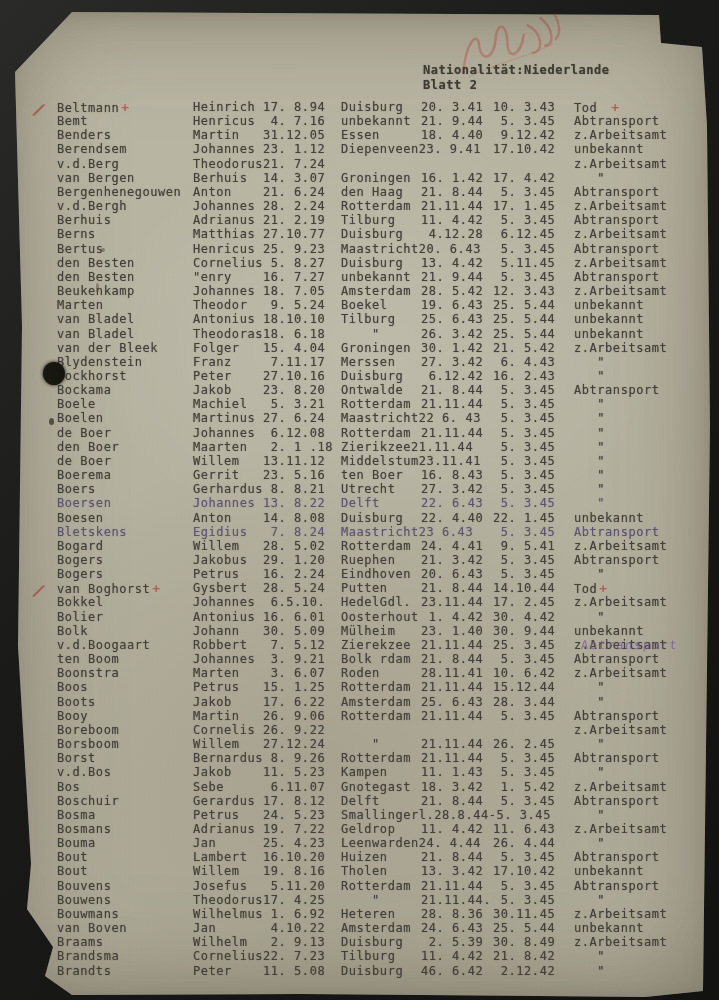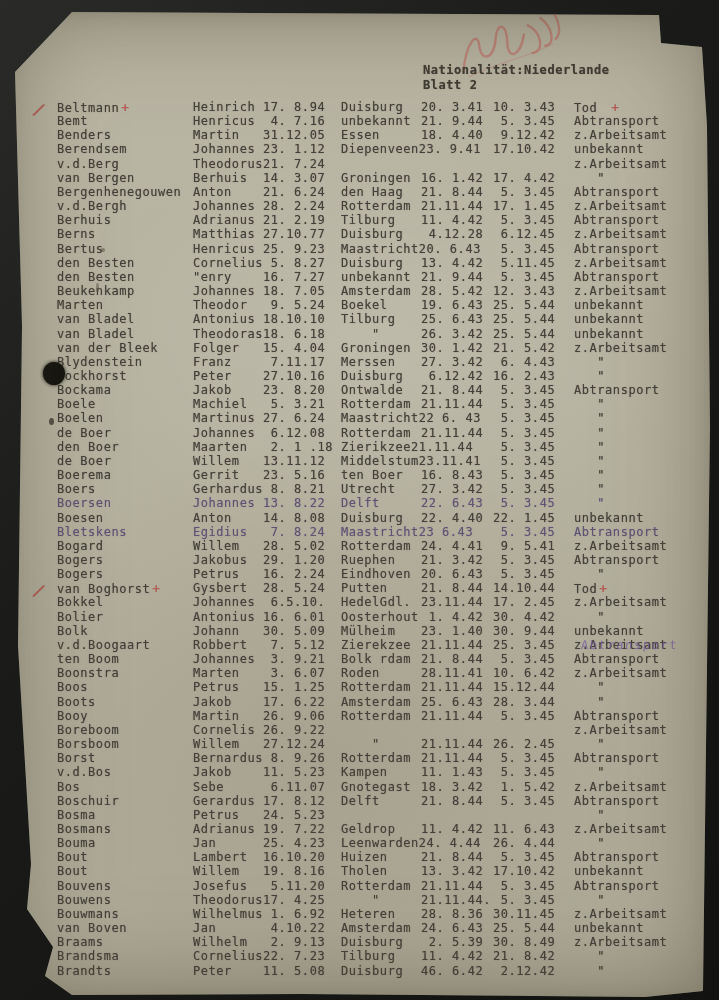--- a/index.html
+++ b/index.html
@@ -108,21 +108,21 @@
       <div class="row"><span class="c-n">Boonstra</span><span class="c-f">Marten</span><span class="c-b"> 3. 6.07</span><span class="c-c">Roden</span><span class="c-d1">28.11.41</span><span class="c-d2">10. 6.42</span><span class="c-s">z.Arbeitsamt</span></div>
       <div class="row"><span class="c-n">Boos</span><span class="c-f">Petrus</span><span class="c-b">15. 1.25</span><span class="c-c">Rotterdam</span><span class="c-d1">21.11.44</span><span class="c-d2">15.12.44</span><span class="c-s">   "</span></div>
       <div class="row"><span class="c-n">Boots</span><span class="c-f">Jakob</span><span class="c-b">17. 6.22</span><span class="c-c">Amsterdam</span><span class="c-d1">25. 6.43</span><span class="c-d2">28. 3.44</span><span class="c-s">   "</span></div>
       <div class="row"><span class="c-n">Booy</span><span class="c-f">Martin</span><span class="c-b">26. 9.06</span><span class="c-c">Rotterdam</span><span class="c-d1">21.11.44</span><span class="c-d2"> 5. 3.45</span><span class="c-s">Abtransport</span></div>
       <div class="row"><span class="c-n">Boreboom</span><span class="c-f">Cornelis</span><span class="c-b">26. 9.22</span><span class="c-d1"></span><span class="c-d2"></span><span class="c-s">z.Arbeitsamt</span></div>
       <div class="row"><span class="c-n">Borsboom</span><span class="c-f">Willem</span><span class="c-b">27.12.24</span><span class="c-c">    "</span><span class="c-d1">21.11.44</span><span class="c-d2">26. 2.45</span><span class="c-s">   "</span></div>
       <div class="row"><span class="c-n">Borst</span><span class="c-f">Bernardus</span><span class="c-b"> 8. 9.26</span><span class="c-c">Rotterdam</span><span class="c-d1">21.11.44</span><span class="c-d2"> 5. 3.45</span><span class="c-s">Abtransport</span></div>
       <div class="row"><span class="c-n">v.d.Bos</span><span class="c-f">Jakob</span><span class="c-b">11. 5.23</span><span class="c-c">Kampen</span><span class="c-d1">11. 1.43</span><span class="c-d2"> 5. 3.45</span><span class="c-s">   "</span></div>
       <div class="row"><span class="c-n">Bos</span><span class="c-f">Sebe</span><span class="c-b"> 6.11.07</span><span class="c-c">Gnotegast</span><span class="c-d1">18. 3.42</span><span class="c-d2"> 1. 5.42</span><span class="c-s">z.Arbeitsamt</span></div>
       <div class="row"><span class="c-n">Boschuir</span><span class="c-f">Gerardus</span><span class="c-b">17. 8.12</span><span class="c-c">Delft</span><span class="c-d1">21. 8.44</span><span class="c-d2"> 5. 3.45</span><span class="c-s">Abtransport</span></div>
-      <div class="row"><span class="c-n">Bosma</span><span class="c-f">Petrus</span><span class="c-b">24. 5.23</span><span class="c-d1"></span><span class="c-d2"></span><span class="c-s">   "</span></div>
+      <div class="row"><span class="c-n">Bosma</span><span class="c-f">Petrus</span><span class="c-b">24. 5.23</span><span class="c-c">Smallingerl.28.8.44-5. 3.45</span><span class="c-d1"></span><span class="c-d2"></span><span class="c-s">   "</span></div>
       <div class="row"><span class="c-n">Bosmans</span><span class="c-f">Adrianus</span><span class="c-b">19. 7.22</span><span class="c-c">Geldrop</span><span class="c-d1">11. 4.42</span><span class="c-d2">11. 6.43</span><span class="c-s">z.Arbeitsamt</span></div>
       <div class="row"><span class="c-n">Bouma</span><span class="c-f">Jan</span><span class="c-b">25. 4.23</span><span class="c-c">Leenwarden24. 4.44</span><span class="c-d1"></span><span class="c-d2">26. 4.44</span><span class="c-s">   "</span></div>
       <div class="row"><span class="c-n">Bout</span><span class="c-f">Lambert</span><span class="c-b">16.10.20</span><span class="c-c">Huizen</span><span class="c-d1">21. 8.44</span><span class="c-d2"> 5. 3.45</span><span class="c-s">Abtransport</span></div>
       <div class="row"><span class="c-n">Bout</span><span class="c-f">Willem</span><span class="c-b">19. 8.16</span><span class="c-c">Tholen</span><span class="c-d1">13. 3.42</span><span class="c-d2">17.10.42</span><span class="c-s">unbekannt</span></div>
       <div class="row"><span class="c-n">Bouvens</span><span class="c-f">Josefus</span><span class="c-b"> 5.11.20</span><span class="c-c">Rotterdam</span><span class="c-d1">21.11.44</span><span class="c-d2"> 5. 3.45</span><span class="c-s">Abtransport</span></div>
       <div class="row"><span class="c-n">Bouwens</span><span class="c-f">Theodorus</span><span class="c-b">17. 4.25</span><span class="c-c">    "</span><span class="c-d1">21.11.44.</span><span class="c-d2"> 5. 3.45</span><span class="c-s">   "</span></div>
       <div class="row"><span class="c-n">Bouwmans</span><span class="c-f">Wilhelmus</span><span class="c-b"> 1. 6.92</span><span class="c-c">Heteren</span><span class="c-d1">28. 8.36</span><span class="c-d2">30.11.45</span><span class="c-s">z.Arbeitsamt</span></div>
       <div class="row"><span class="c-n">van Boven</span><span class="c-f">Jan</span><span class="c-b"> 4.10.22</span><span class="c-c">Amsterdam</span><span class="c-d1">24. 6.43</span><span class="c-d2">25. 5.44</span><span class="c-s">unbekannt</span></div>
       <div class="row"><span class="c-n">Braams</span><span class="c-f">Wilhelm</span><span class="c-b"> 2. 9.13</span><span class="c-c">Duisburg</span><span class="c-d1"> 2. 5.39</span><span class="c-d2">30. 8.49</span><span class="c-s">z.Arbeitsamt</span></div>
       <div class="row"><span class="c-n">Brandsma</span><span class="c-f">Cornelius</span><span class="c-b">22. 7.23</span><span class="c-c">Tilburg</span><span class="c-d1">11. 4.42</span><span class="c-d2">21. 8.42</span><span class="c-s">   "</span></div>

